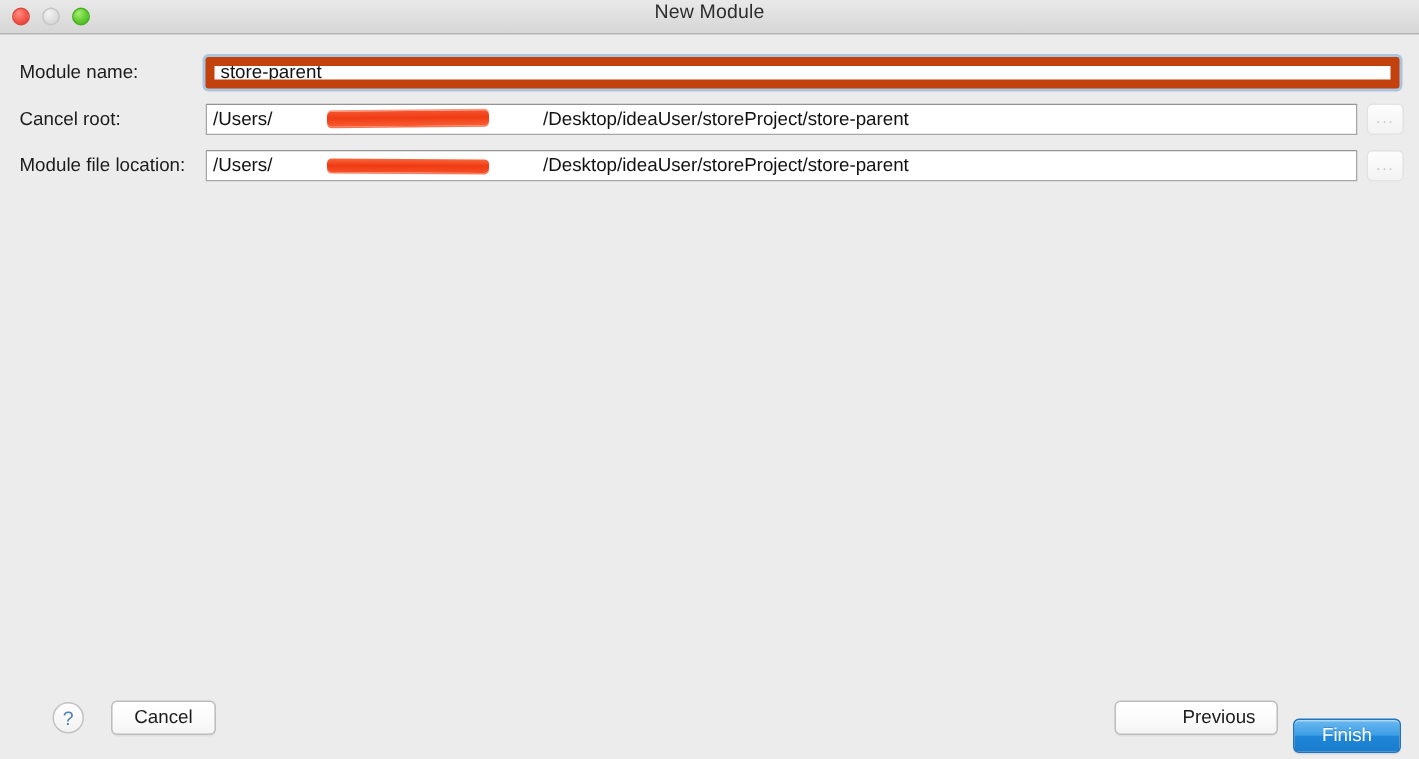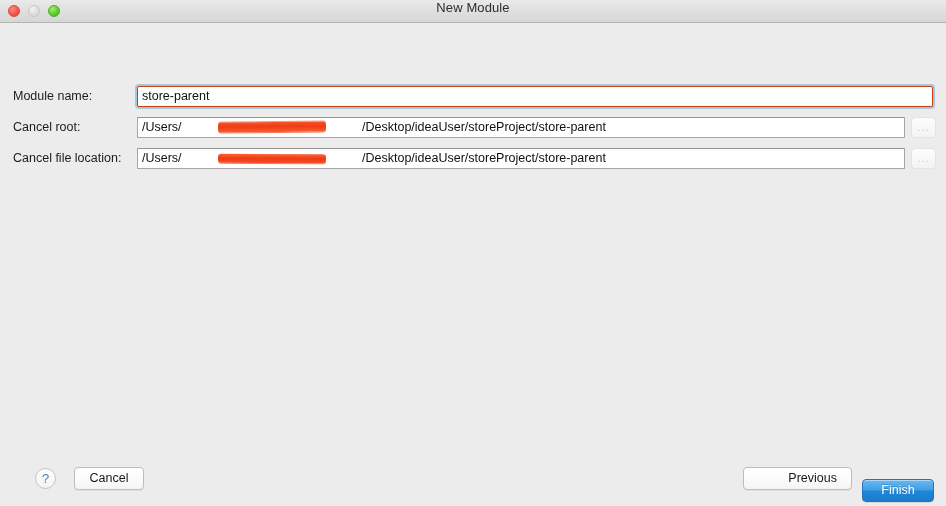--- a/index.html
+++ b/index.html
@@ -65,21 +65,20 @@
     width: 100%;
     text-align: center;
     font-size: 13px;
     color: #2d2d2d;
     letter-spacing: 0.1px;
   }
 
   
   .form {
     padding: 13px 0 0 0;
-    margin-top: 48px;
   }
   .row {
     display: flex;
     align-items: center;
     height: 24px;
     margin-bottom: 7px;
     padding-left: 13px;
     padding-right: 10px;
   }
   .row-label {
@@ -104,21 +103,21 @@
     padding: 0 4px;
     overflow: hidden;
     white-space: nowrap;
   }
   .field.plain {
     border: 1px solid #a6a6a6;
     border-top-color: #949494;
     border-radius: 1px;
   }
   .field.focused {
-    border: 1px solid #c2410c;
+    border: 6px solid #c2410c;
     border-radius: 2px;
     box-shadow: 0 0 0 2px rgba(116,166,214,0.55);
     margin-right: 3px;
   }
   .field-text {
     display: inline-block;
   }
 
   .path-line {
     display: flex;
@@ -289,21 +288,21 @@
             <span class="ghost">redacted-username</span>
             <span class="mark"></span>
           </span>
           <span class="path-seg">/Desktop/ideaUser/storeProject/store-parent</span>
         </span>
       </div>
       <div class="browse-btn">...</div>
     </div>
 
     <div class="row">
-      <div class="row-label">Cancel file location:</div>
+      <div class="row-label">Module file location:</div>
       <div class="field plain">
         <span class="path-line">
           <span class="path-seg">/Users/</span>
           <span class="redaction r2">
             <span class="ghost">redacted-username</span>
             <span class="mark"></span>
           </span>
           <span class="path-seg">/Desktop/ideaUser/storeProject/store-parent</span>
         </span>
       </div>

